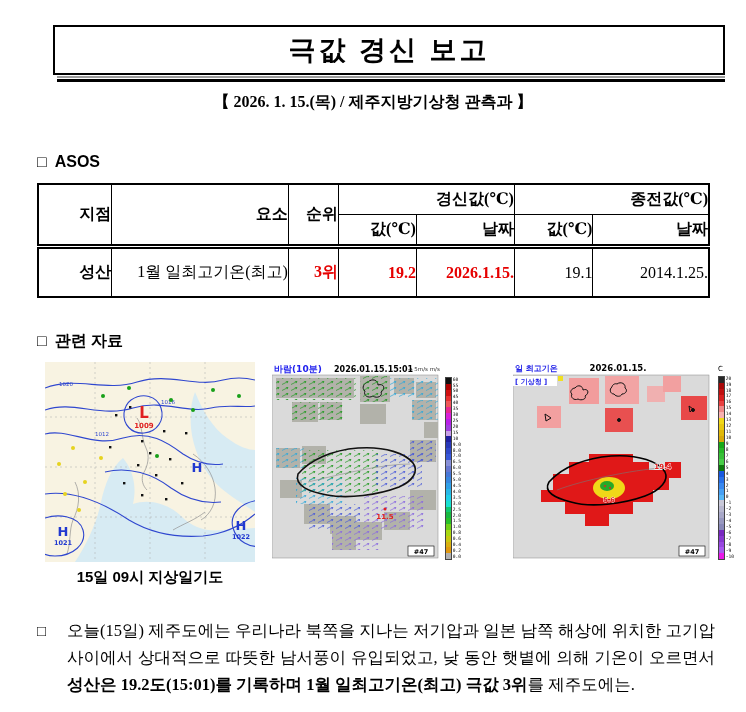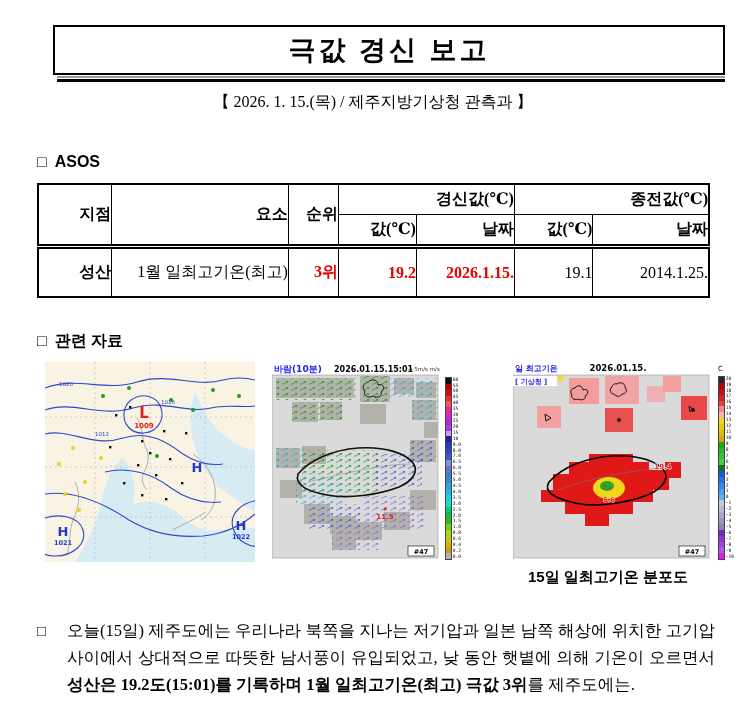--- a/index.html
+++ b/index.html
@@ -5,21 +5,21 @@
   html,body{margin:0;padding:0;background:#fff;}
   .page{position:relative;width:746px;height:712px;background:#fff;color:#000;
         font-family:"Liberation Serif","DejaVu Serif",serif;overflow:hidden;}
 
   
   .title-wrap{position:absolute;left:37px;top:25px;width:672px;margin-left:16px;}
   .title-box{border:2px solid #000;height:46px;display:flex;align-items:center;justify-content:center;
              font-family:"Liberation Sans","DejaVu Sans",sans-serif;font-weight:bold;font-size:27px;letter-spacing:3px;}
   .title-shadow-gray{height:2px;background:#9b9b9b;margin:1px 0 1px 4px;}
   .title-shadow-black{height:3px;background:#000;margin-left:4px;}
-  .subtitle{position:absolute;top:92px;left:0;width:100%;text-align:center;font-weight:normal;font-size:16px;}
+  .subtitle{position:absolute;top:92px;left:0;width:100%;text-align:center;font-weight:bold;font-size:16px;}
 
   
   .sec{position:absolute;left:37px;font-size:16px;font-weight:bold;
        font-family:"Liberation Sans","DejaVu Sans",sans-serif;}
   .sec .sq{margin-right:8px;font-weight:normal;}
 
   
   table.asos{position:absolute;left:37px;top:183px;width:673px;border-collapse:collapse;
              border:2px solid #000;font-size:16px;table-layout:fixed;}
   table.asos td{border:1px solid #000;text-align:right;vertical-align:middle;padding:0;}
@@ -426,20 +426,20 @@
           <div>-5</div>
           <div>-6</div>
           <div>-7</div>
           <div>-8</div>
           <div>-9</div>
           <div>-10</div>
         </div>
       </div>
   </div>
 
-  <div class="caption" style="left:497px;width:222px;">15일 일최고기온 분포도</div>
+  <div class="caption" style="left:45px;width:210px;">15일 09시 지상일기도</div>
 
   <div class="para">
     <div class="bullet">□</div>
     <div class="ptext"><span>오늘(15일) 제주도에는 우리나라 북쪽을 지나는 저기압과 일본 남쪽 해상에 위치한 고기압 사이에서 상대적으로 따뜻한 남서풍이 유입되었고, 낮 동안 햇볕에 의해 기온이 오르면서 </span><span class="b">성산은 19.2도(15:01)를 기록하며 1월 일최고기온(최고) 극값 3위</span><span>를 제주도에는.</span></div>
   </div>
 
 </div>
 
 </body></html>

